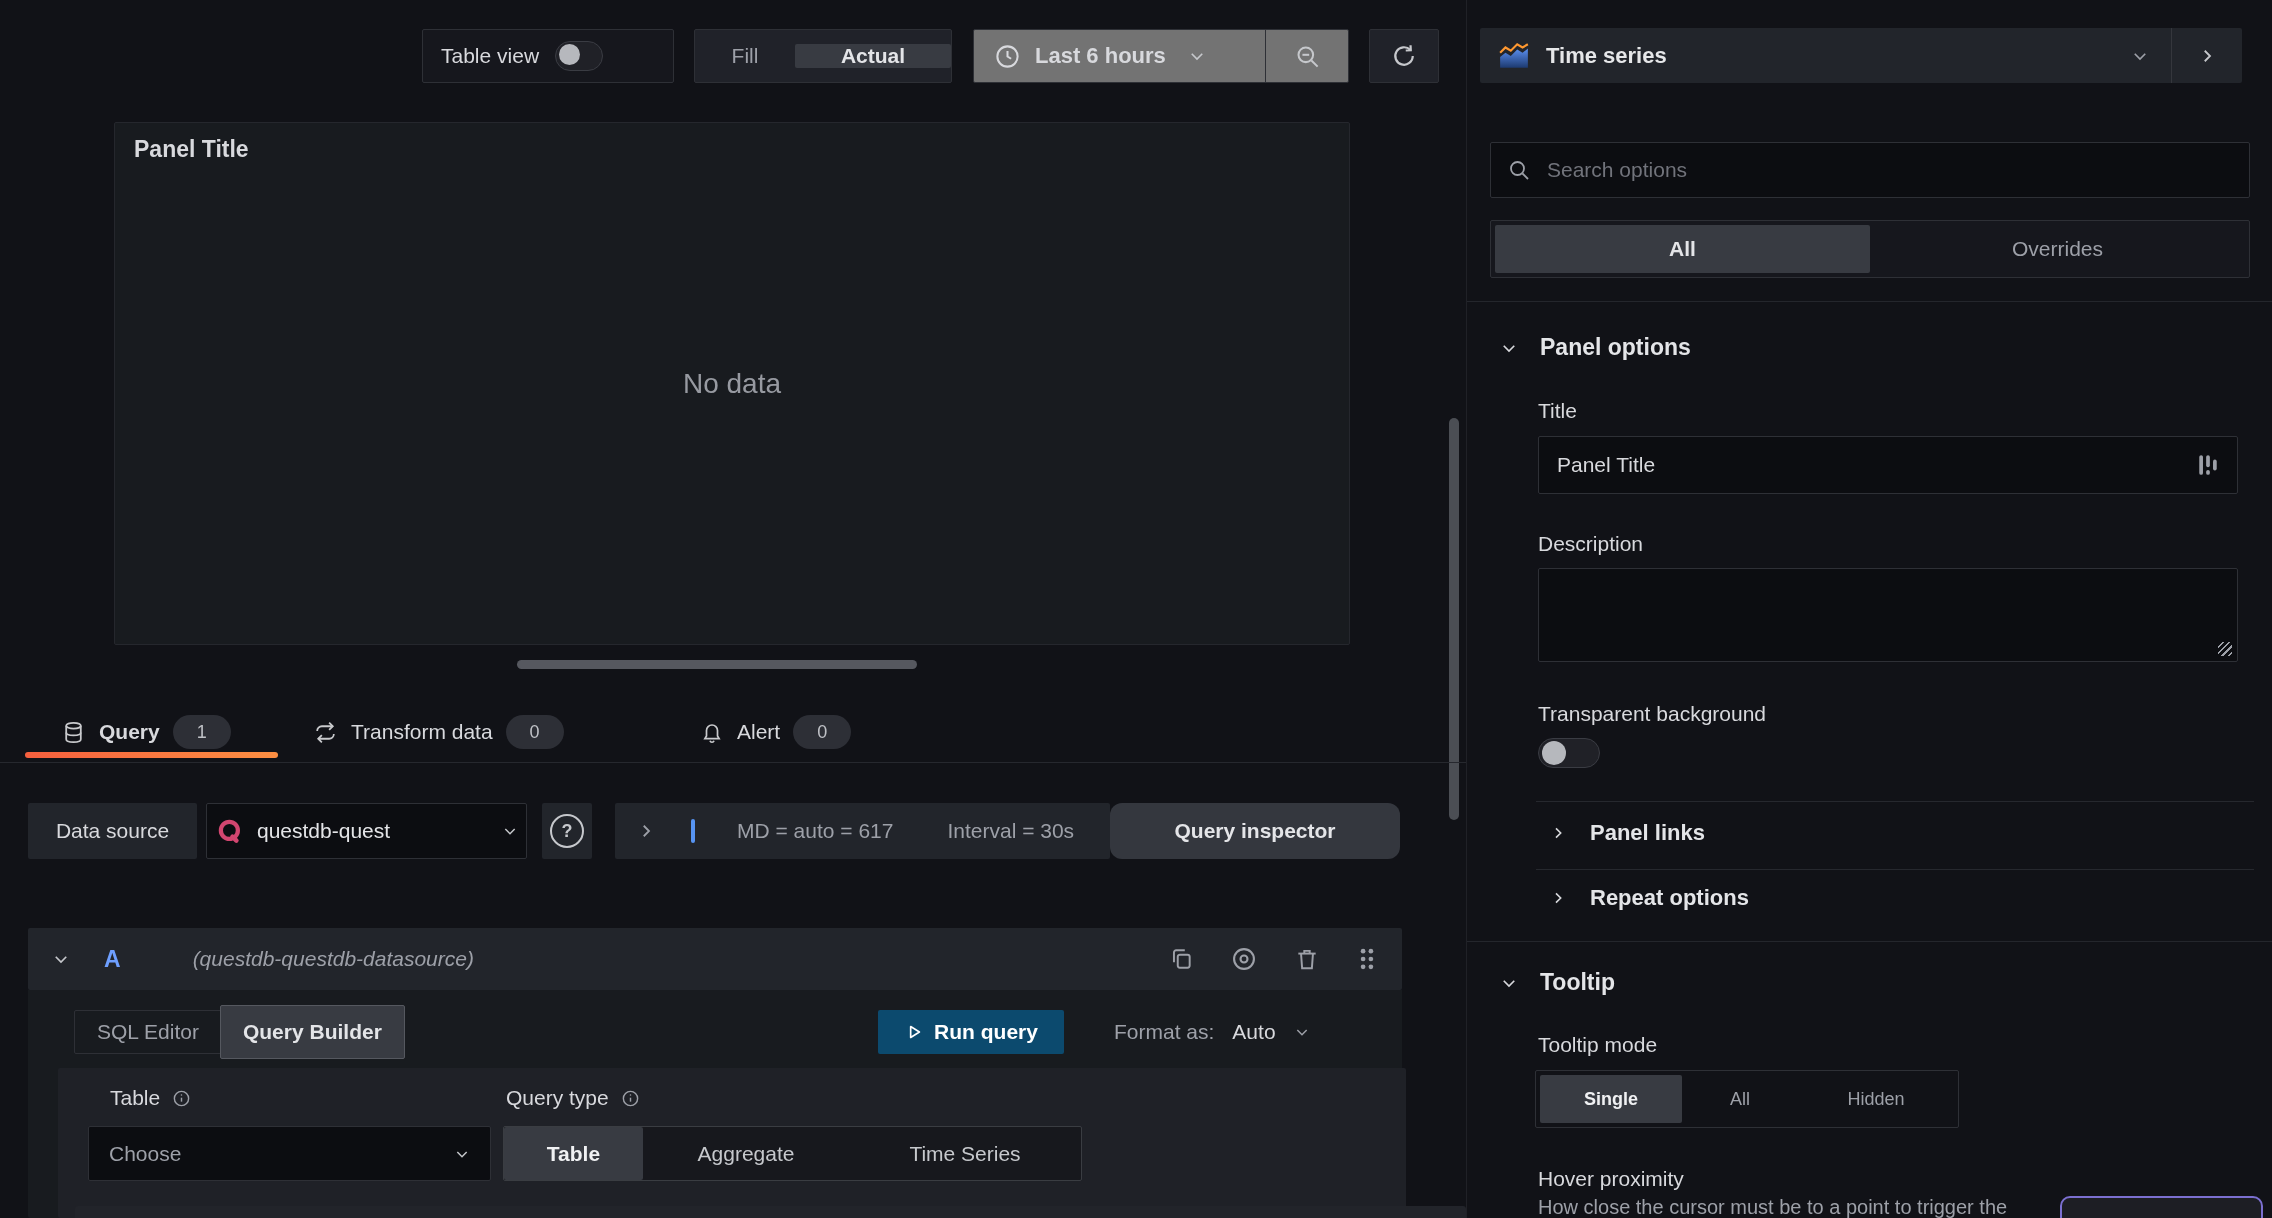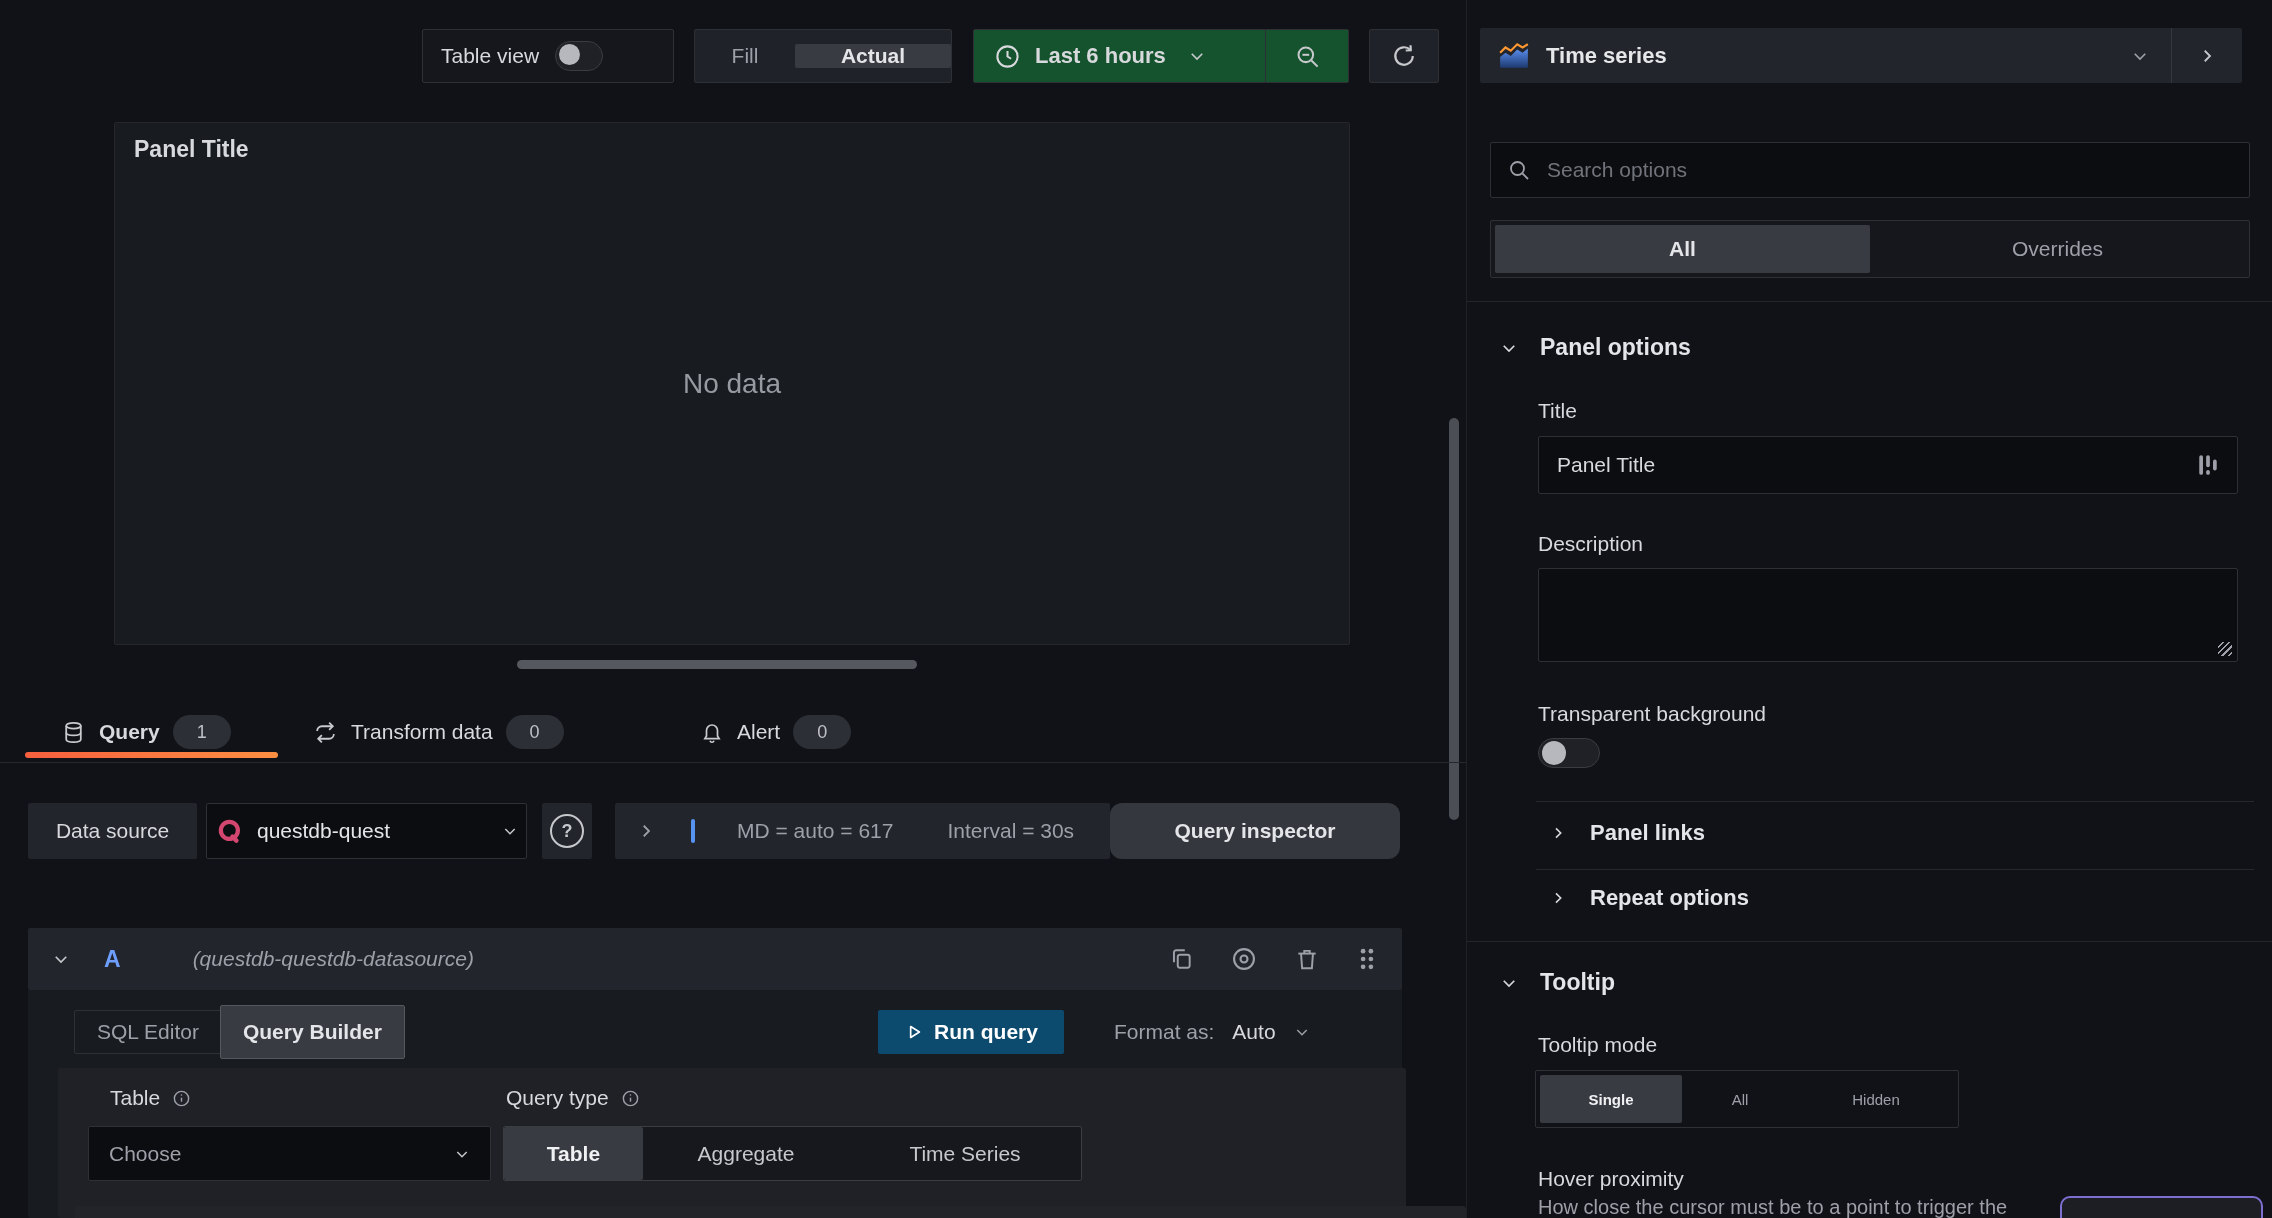--- a/index.html
+++ b/index.html
@@ -15,21 +15,21 @@
   svg{display:block;}
   .divh{position:absolute;height:1px;background:#26282e;}
   .divv{position:absolute;width:1px;background:#34363d;}
 
   
   .ctl{top:29px;height:54px;}
   #tableview{left:422px;width:252px;background:#16171d;border:1px solid #2e3036;border-radius:2px;padding:5px 18px;gap:16px;}
   #fillactual{left:694px;width:258px;background:#202229;border:1px solid #2e3036;border-radius:2px;}
   #fillactual .plain{flex:0 0 100px;justify-content:center;display:flex;color:#9da0a8;font-size:21px;}
   #fillactual .sel{flex:1;display:flex;justify-content:center;align-items:center;font-size:21px;}
-  #timepicker{left:973px;width:376px;background:#14532d;border:1px solid #2e3036;border-radius:2px;}
+  #timepicker{left:973px;width:376px;background:#737373;border:1px solid #2e3036;border-radius:2px;}
   #timepicker .main{flex:1;display:flex;align-items:center;gap:14px;padding:0 20px;}
   #timepicker .zoomseg{width:82px;height:100%;display:flex;align-items:center;justify-content:center;border-left:1px solid #2e3036;}
   #refreshbtn{left:1369px;width:70px;background:#202229;border:1px solid #2e3036;border-radius:2px;justify-content:center;}
 
   
   .toggle{position:relative;width:46px;height:28px;background:#202127;border:1px solid #3a3c43;border-radius:15px;}
   .toggle .knob{position:absolute;left:3px;top:2px;width:21px;height:21px;border-radius:50%;background:#b6b8bd;}
   .toggle.big{width:62px;height:30px;}
   .toggle.big .knob{width:24px;height:24px;left:3px;top:2px;}
 
@@ -92,21 +92,21 @@
                 display:flex;padding:4px;}
   #alloverrides .seg{flex:1;display:flex;align-items:center;justify-content:center;font-size:21px;}
   .secthead{display:flex;align-items:center;gap:22px;font-size:23px;font-weight:700;color:#e4e5e8;}
   .optlabel{font-size:21px;color:#d8d9dd;}
   #titleinput{left:1538px;top:436px;width:700px;height:58px;display:flex;align-items:center;padding:0 18px;font-size:21px;color:#d8d9dd;}
   #descbox{left:1538px;top:568px;width:700px;height:94px;}
   .resizer{position:absolute;right:5px;bottom:5px;width:14px;height:14px;
            background:repeating-linear-gradient(135deg,transparent 0 3px,#9da0a8 3px 4.5px);}
   .collapserow{display:flex;align-items:center;gap:24px;font-size:22px;font-weight:700;color:#e4e5e8;}
   #tooltipradio{left:1535px;top:1070px;width:424px;height:58px;border:1px solid #2e3036;border-radius:2px;display:flex;padding:4px;gap:2px;}
-  #tooltipradio .seg{display:flex;align-items:center;justify-content:center;font-size:15px;color:#9da0a8;}
+  #tooltipradio .seg{display:flex;align-items:center;justify-content:center;font-size:18px;color:#9da0a8;}
   #hoverdesc{left:1538px;top:1196px;width:520px;height:22px;overflow:hidden;font-size:20px;color:#9da0a8;}
   #purplebox{left:2060px;top:1196px;width:203px;height:50px;border:2px solid #7b6fd0;border-radius:10px;background:#1d1e24;}
 </style>
 </head>
 <body>
 
 <div id="app">
 
   <div class="abs flex ctl" id="tableview">
     <span class="optlabel">Table view</span>

